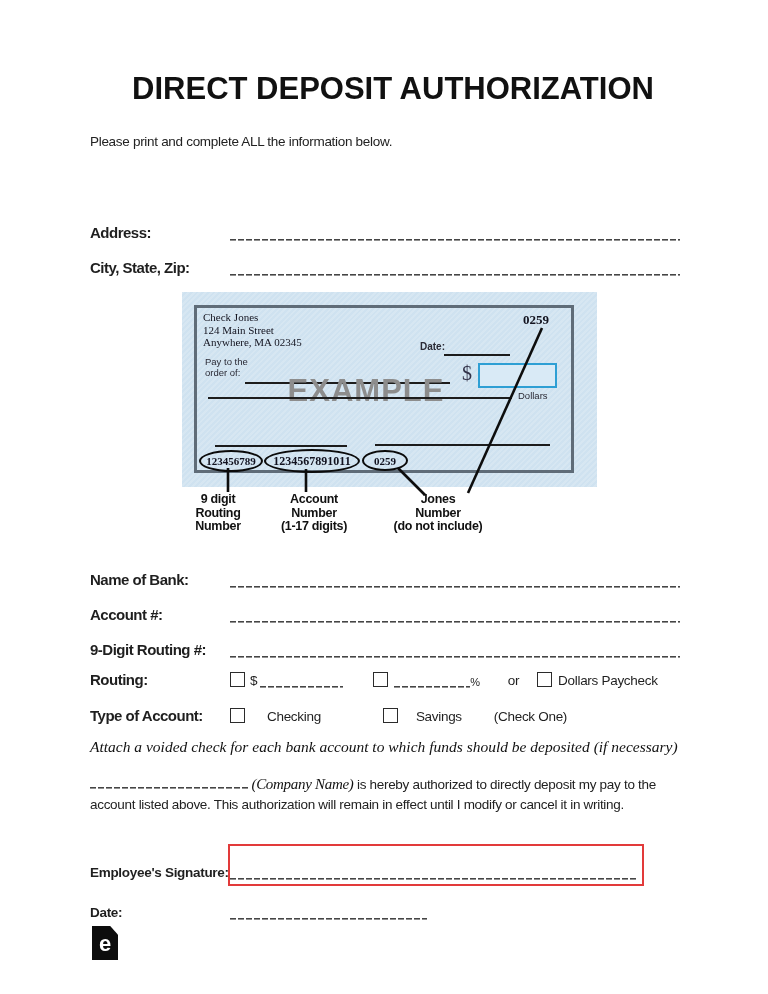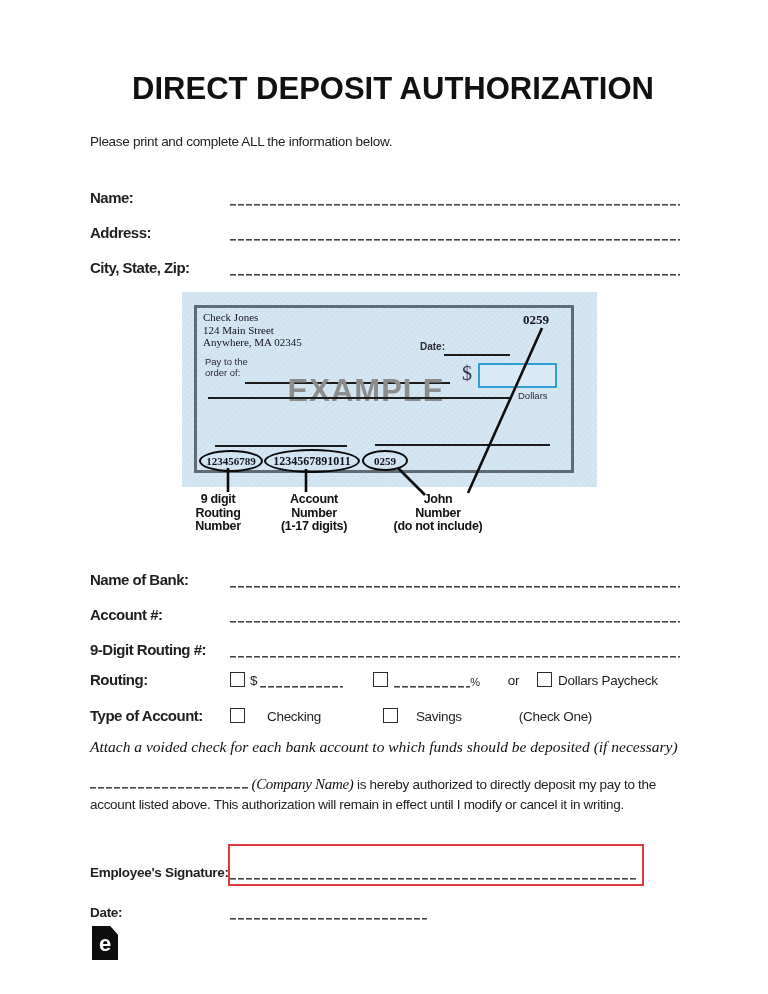--- a/index.html
+++ b/index.html
@@ -66,24 +66,20 @@
                color:#fff;font-weight:bold;font-size:22px;}
 </style>
 </head>
 <body>
 
 <div class="page">
 
   <h1 class="title">DIRECT DEPOSIT AUTHORIZATION</h1>
   <div class="intro">Please print and complete ALL the information below.</div>
 
-  <div class="row" style="top:186px">
-    <span class="flabel">Name:</span>
-    <span class="blank"></span>
-  </div>
   <div class="row" style="top:221px">
     <span class="flabel">Address:</span>
     <span class="blank"></span>
   </div>
   <div class="row" style="top:256px">
     <span class="flabel">City, State, Zip:</span>
     <span class="blank"></span>
   </div>
 
   <div class="check-fig">
@@ -131,21 +127,21 @@
       <div>9 digit</div>
       <div>Routing</div>
       <div>Number</div>
     </div>
     <div class="cap" style="left:92px;top:201px;width:80px;">
       <div>Account</div>
       <div>Number</div>
       <div>(1-17 digits)</div>
     </div>
     <div class="cap" style="left:196px;top:201px;width:120px;">
-      <div>John</div>
+      <div>Jones</div>
       <div>Number</div>
       <div>(do not include)</div>
     </div>
   </div>
 
   <div class="row" style="top:568px">
     <span class="flabel">Name of Bank:</span>
     <span class="blank"></span>
   </div>
   <div class="row" style="top:603px">
@@ -169,21 +165,21 @@
     <span class="cb" style="margin-left:18px;"></span>
     <span class="opt" style="margin-left:6px;">Dollars Paycheck</span>
   </div>
 
   <div class="row" style="top:704px">
     <span class="flabel">Type of Account:</span>
     <span class="cb"></span>
     <span class="opt" style="margin-left:22px;">Checking</span>
     <span class="cb" style="margin-left:62px;"></span>
     <span class="opt" style="margin-left:18px;">Savings</span>
-    <span class="opt" style="margin-left:57px;">(Check One)</span>
+    <span class="opt" style="margin-left:32px;">(Check One)</span>
   </div>
 
   <p class="notice">Attach a voided check for each bank account to which funds should be deposited (if necessary)</p>
 
   <p class="auth">
     <span class="blank-inline"></span>
     <span class="company">(Company Name)</span>
     <span>is hereby authorized to directly deposit my pay to the account listed above. This authorization will remain in effect until I modify or cancel it in writing.</span>
   </p>
 

